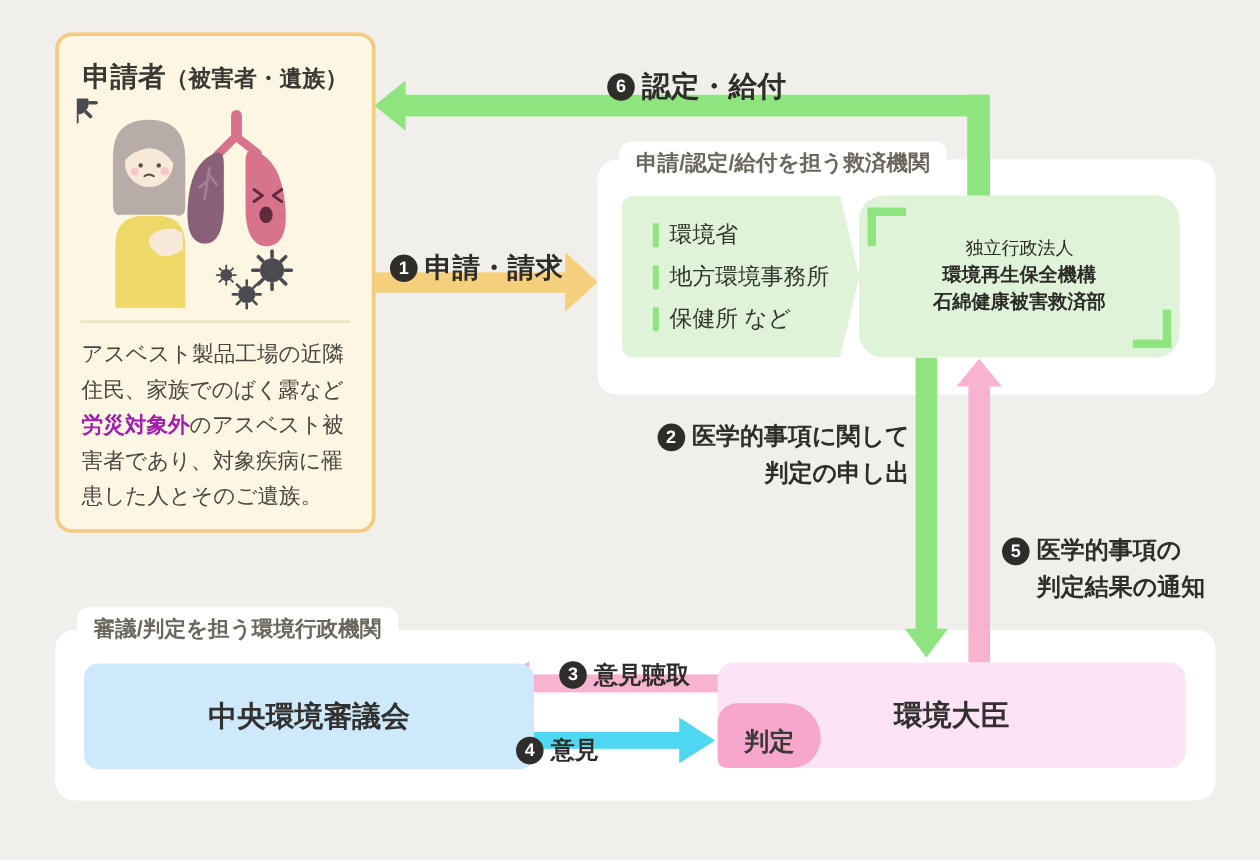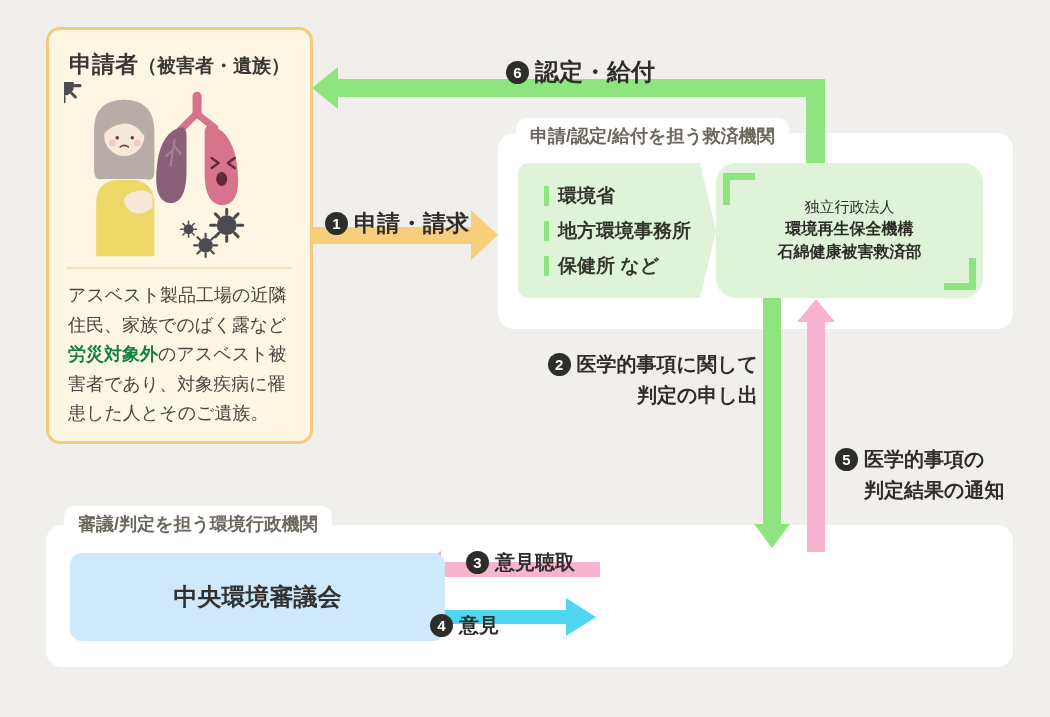--- a/index.html
+++ b/index.html
@@ -20,21 +20,21 @@
   .applicant{left:46px;top:27px;width:267px;height:417px;background:#fdf6e2;
              border:3px solid #f4cb7d;border-radius:14px;box-sizing:border-box;z-index:2;}
   .applicant-title{position:absolute;left:0;right:0;top:19px;text-align:center;
                    font-weight:700;color:#3a3833;white-space:nowrap;}
   .applicant-title .t-main{font-size:23px;}
   .applicant-title .t-sub{font-size:19px;}
   .illu{position:absolute;left:15px;top:52px;width:231px;height:178px;}
   .divider{position:absolute;left:18px;right:18px;top:237px;height:2px;background:#f0e2bd;}
   .applicant-desc{position:absolute;left:19px;right:17px;top:251px;
                   font-size:18px;line-height:1.64;color:#494641;font-weight:500;}
-  .hl{color:#15803d;font-weight:700;}
+  .hl{color:#a21caf;font-weight:700;}
 
   
   .bar{position:absolute;z-index:4;}
   .g{background:#8ee57f;} .p{background:#f8b3d1;} .y{background:#f6cf7c;} .bl{background:#4fd7f1;}
   .b6h{left:336px;top:79px;width:489px;height:18px;}
   .b6v{left:806px;top:79px;width:19px;height:88px;}
   .b1{left:313px;top:227px;width:160px;height:17px;}
   .b2{left:763px;top:298px;width:18px;height:227px;}
   .b5{left:807px;top:321px;width:18px;height:231px;}
   .b3{left:439px;top:562px;width:161px;height:15px;}
@@ -58,21 +58,21 @@
   .l5{left:835px;top:444px;font-size:20px;line-height:31px;}
   .l5 .indent{padding-left:29px;}
   .l3{left:466px;top:549px;font-size:20px;}
   .l4{left:430px;top:612px;font-size:20px;}
 
   
   .gateway{left:518px;top:163px;width:198px;height:135px;background:#def3d8;border-radius:10px;
            clip-path:polygon(0 0,calc(100% - 16px) 0,100% 50%,calc(100% - 16px) 100%,0 100%);
            display:flex;flex-direction:column;justify-content:center;gap:9px;
            padding-left:26px;box-sizing:border-box;z-index:6;}
-  .g-item{display:flex;align-items:center;font-size:19px;font-weight:700;color:#35342f;}
+  .g-item{display:flex;align-items:center;font-size:19px;font-weight:400;color:#35342f;}
   .g-mark{width:5px;height:20px;background:#8ee57f;border-radius:1px;margin-right:9px;flex:none;}
   .agency{left:716px;top:163px;width:267px;height:135px;background:#def3d8;border-radius:20px;
           display:flex;flex-direction:column;align-items:center;justify-content:center;gap:2px;
           z-index:6;color:#2c2b28;}
   .agency .sub{font-size:15px;font-weight:500;}
   .agency .ttl{font-size:16px;font-weight:700;}
   .agency .dep{font-size:16px;font-weight:700;}
   .br-tl{position:absolute;left:7px;top:10px;width:25px;height:25px;
          border-left:7px solid #8ee57f;border-top:7px solid #8ee57f;}
   .br-br{position:absolute;right:7px;bottom:8px;width:25px;height:25px;
@@ -215,14 +215,18 @@
   <div class="abs agency">
     <span class="br-tl"></span>
     <span class="br-br"></span>
     <div class="sub">独立行政法人</div>
     <div class="ttl">環境再生保全機構</div>
     <div class="dep">石綿健康被害救済部</div>
   </div>
 
   <div class="abs council">中央環境審議会</div>
 
+  <div class="abs minister">
+    <span>環境大臣</span>
+    <span class="badge">判定</span>
+  </div>
 
 </div>
 
 </body></html>

